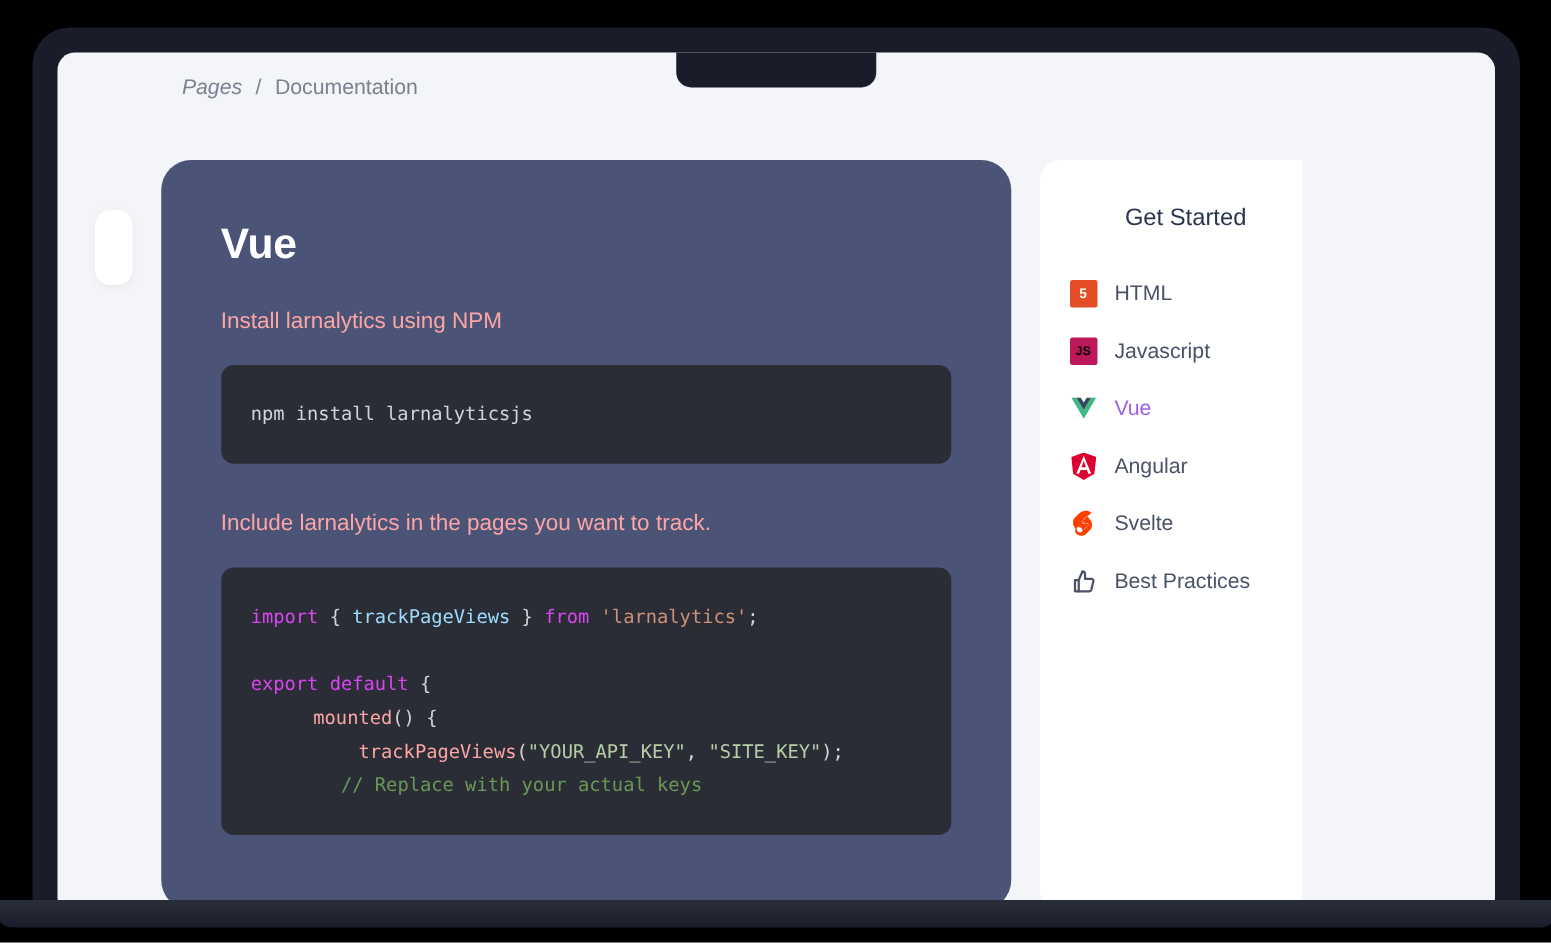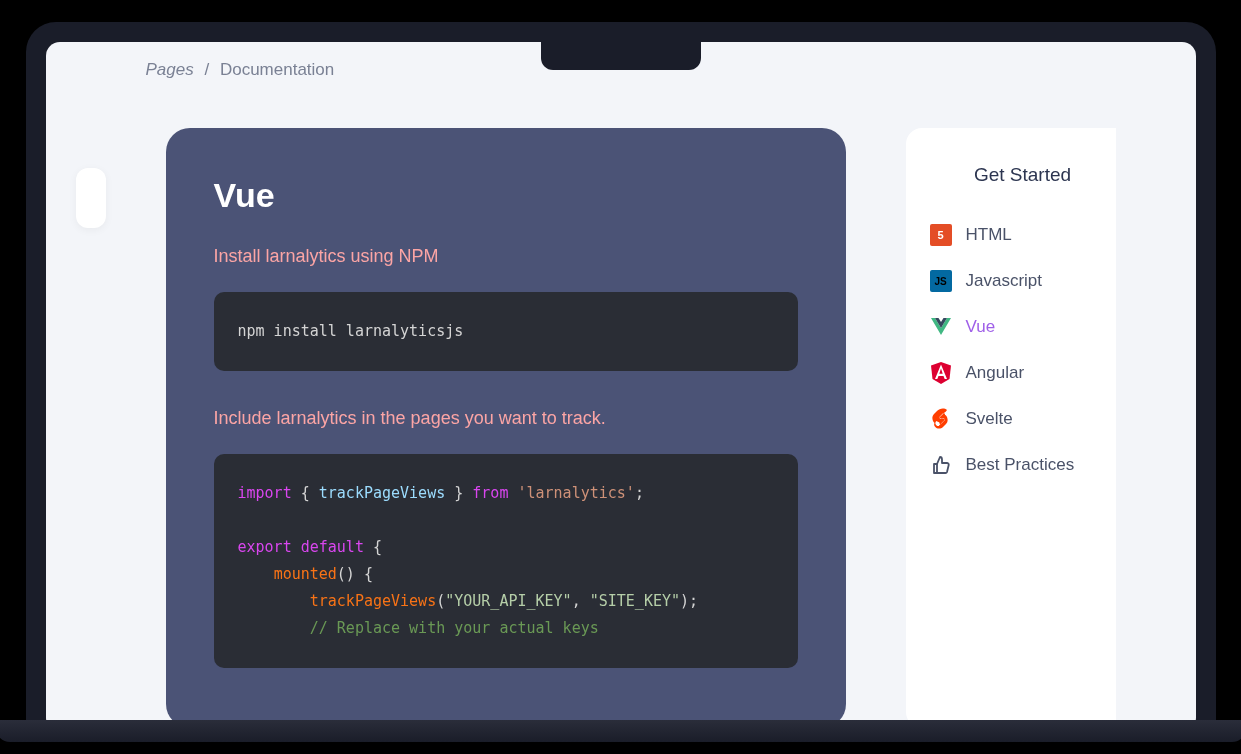--- a/index.html
+++ b/index.html
@@ -52,21 +52,21 @@
     .breadcrumb {
       padding: 18px 0 18px 100px;
       color: #7a8194;
       font-size: 17px;
     }
     .breadcrumb a { color: #7a8194; text-decoration: none; font-style: italic; }
     .breadcrumb-sep { margin: 0 6px; }
     .content-wrap {
       display: flex;
       padding: 30px 0 0 30px;
-      gap: 60px;
+      gap: 23px;
       height: calc(100% - 60px);
     }
     .left-gutter {
       width: 30px;
       background: #fff;
       border-radius: 12px;
       height: 60px;
       margin-top: 40px;
       box-shadow: 0 2px 8px rgba(0,0,0,0.05);
     }
@@ -100,21 +100,21 @@
       margin-bottom: 34px;
       color: #d4d4d4;
       white-space: pre;
       overflow-x: auto;
     }
     .tk-keyword { color: #d946ef; }
     .tk-brace { color: #d4d4d4; }
     .tk-name { color: #9cdcfe; }
     .tk-string { color: #ce9178; }
     .tk-string2 { color: #b5cea8; }
-    .tk-func { color: #f97316; }
+    .tk-func { color: #fca5a5; margin-left: 14px; }
     .tk-comment { color: #6a9955; }
     .tk-punc { color: #d4d4d4; }
 
     .sidebar {
       flex: 0 0 210px;
       background: #fff;
       border-radius: 16px 0 0 16px;
       padding: 36px 0 36px 24px;
       text-align: center;
     }
@@ -136,21 +136,21 @@
     .sidebar-item.active { color: #9f5fe8; }
     .icon-box {
       width: 22px;
       height: 22px;
       display: flex;
       align-items: center;
       justify-content: center;
       flex-shrink: 0;
     }
     .icon-html { background: #e44d26; color: #fff; font-size: 11px; font-weight: bold; border-radius: 2px; }
-    .icon-js { background: #0369a1; color: #000; font-size: 10px; font-weight: bold; border-radius: 2px; }
+    .icon-js { background: #be185d; color: #000; font-size: 10px; font-weight: bold; border-radius: 2px; }
     svg { display: block; }
   </style>
 </head>
 <body>
 
 <div class="laptop-frame">
   <div class="notch"></div>
   <div class="screen">
 
     <div class="breadcrumb">

